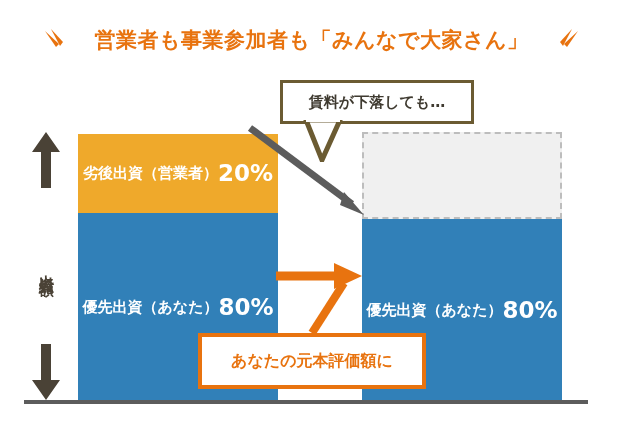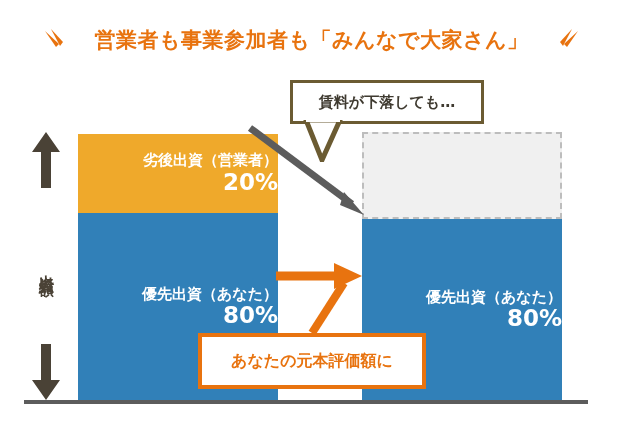--- a/index.html
+++ b/index.html
@@ -39,21 +39,21 @@
   
   .baseline{
     position:absolute;left:24px;top:400px;width:564px;height:4px;
     background:#5c5c5c;
   }
 
   
   .bar{position:absolute;}
   .seg{
     position:absolute;left:0;width:100%;
-    display:flex;flex-direction:column;align-items:flex-end;justify-content:center;
+    display:flex;flex-direction:row;align-items:center;justify-content:center;
     box-sizing:border-box;
   }
   .seg-title{
     font-size:15px;font-weight:bold;color:#ffffff;
     line-height:1.1;white-space:nowrap;
   }
   .seg-value{
     font-size:23px;font-weight:bold;color:#ffffff;
     line-height:1.15;margin-top:0;white-space:nowrap;
   }
@@ -64,21 +64,21 @@
 
   #bar-right{left:362px;top:132px;width:200px;height:269px;}
   #seg-loss-right{
     top:0;height:87px;background:#f0f0f0;
     border:2px dashed #bdbdbd;
   }
   #seg-preferred-right{top:87px;height:182px;background:#3180b8;}
 
   
   #bubble-rent{
-    position:absolute;left:290px;top:80px;width:194px;height:44px;
+    position:absolute;left:280px;top:80px;width:194px;height:44px;
     background:#ffffff;border:3px solid #6b5b32;box-sizing:border-box;
     display:flex;align-items:center;justify-content:center;
     font-size:15px;font-weight:bold;color:#3f3a30;white-space:nowrap;
   }
   #bubble-rent-tail{position:absolute;left:300px;top:120px;width:46px;height:42px;}
 
   
   #callout-principal{
     position:absolute;left:198px;top:333px;width:228px;height:56px;
     background:#ffffff;border:4px solid #e8730f;box-sizing:border-box;

